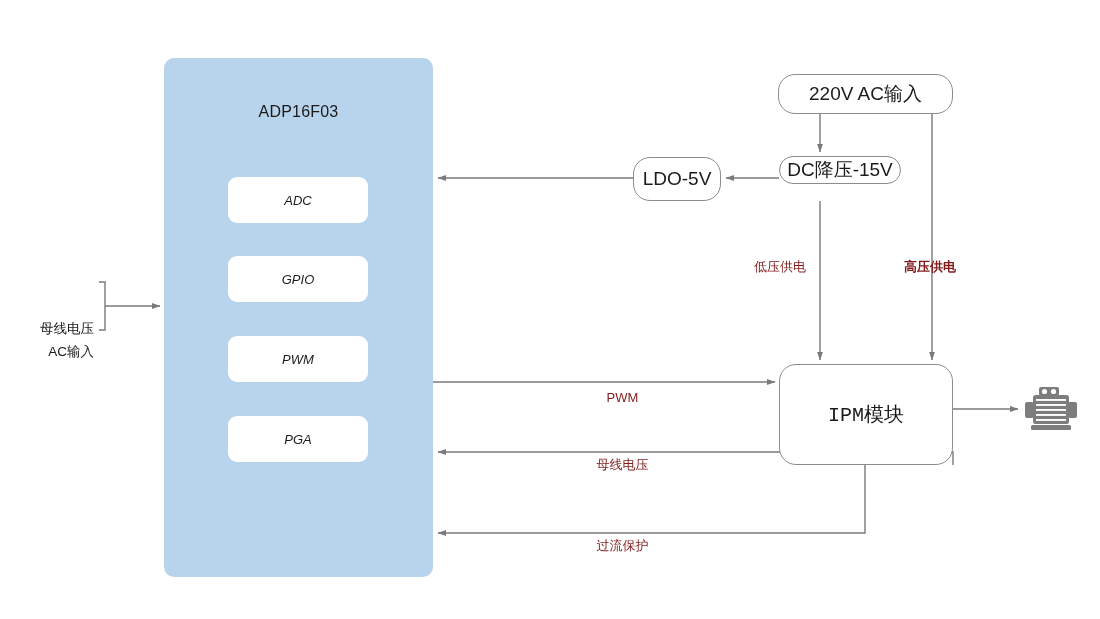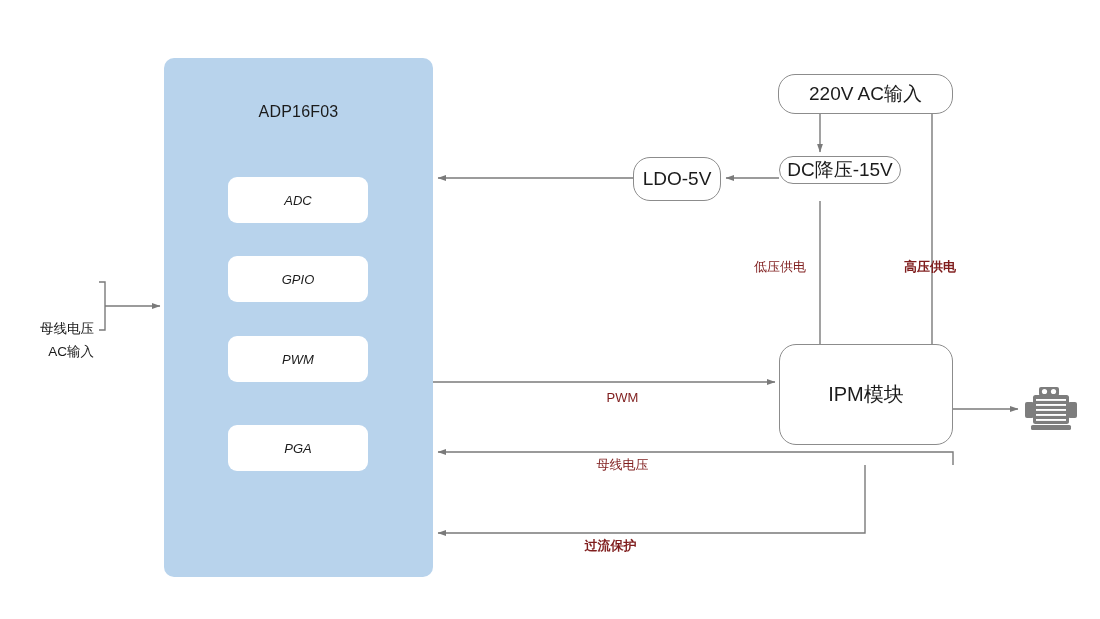--- a/index.html
+++ b/index.html
@@ -71,35 +71,35 @@
     display: flex;
     align-items: center;
     justify-content: center;
     font-size: 19px;
     color: #1b1b1b;
     white-space: nowrap;
   }
   #box-ac      { left: 778px; top: 74px;  width: 175px; height: 40px; }
   #box-ldo     { left: 633px; top: 157px; width: 88px;  height: 44px; }
   #box-dcdc    { left: 779px; top: 156px; width: 122px; height: 28px; }
-  #box-ipm     { left: 779px; top: 344px; width: 174px; height: 101px; font-size: 20px; }
+  #box-ipm     { left: 779px; top: 364px; width: 174px; height: 101px; font-size: 20px; font-family: Liberation Mono, monospace; }
 
   
   .wire-label {
     position: absolute;
     font-size: 13px;
     color: #7f1d1d;
     white-space: nowrap;
     text-align: center;
   }
   #lbl-lv       { left: 735px; top: 258px; width: 90px; }
   #lbl-hv       { left: 885px; top: 258px; width: 90px; font-weight: bold; }
   #lbl-pwm      { left: 560px; top: 390px; width: 125px; }
   #lbl-current  { left: 560px; top: 456px; width: 125px; }
-  #lbl-ocp      { left: 548px; top: 537px; width: 125px; font-weight: bold; }
+  #lbl-ocp      { left: 560px; top: 537px; width: 125px; }
 
   .input-label {
     position: absolute;
     font-size: 13.5px;
     color: #1b1b1b;
     text-align: right;
     line-height: 23px;
     white-space: nowrap;
     margin-top: 32px;
   }
@@ -149,21 +149,21 @@
       <path d="M953,409 L1018,409" marker-end="url(#arrow)"></path>
     </g>
   </svg>
 
   <div class="mcu-block"></div>
   <div class="mcu-title">ADP16F03</div>
 
   <div class="sub-block" style="top:177px">ADC</div>
   <div class="sub-block" style="top:256px">GPIO</div>
   <div class="sub-block" style="top:336px">PWM</div>
-  <div class="sub-block" style="top:425px">PGA</div>
+  <div class="sub-block" style="top:416px">PGA</div>
 
   <div class="box" id="box-ac">220V AC输入</div>
   <div class="box" id="box-ldo">LDO-5V</div>
   <div class="box" id="box-dcdc">DC降压-15V</div>
   <div class="box" id="box-ipm">IPM模块</div>
 
   <div class="wire-label" id="lbl-lv">低压供电</div>
   <div class="wire-label" id="lbl-hv">高压供电</div>
   <div class="wire-label" id="lbl-pwm">PWM</div>
   <div class="wire-label" id="lbl-current">母线电压</div>

